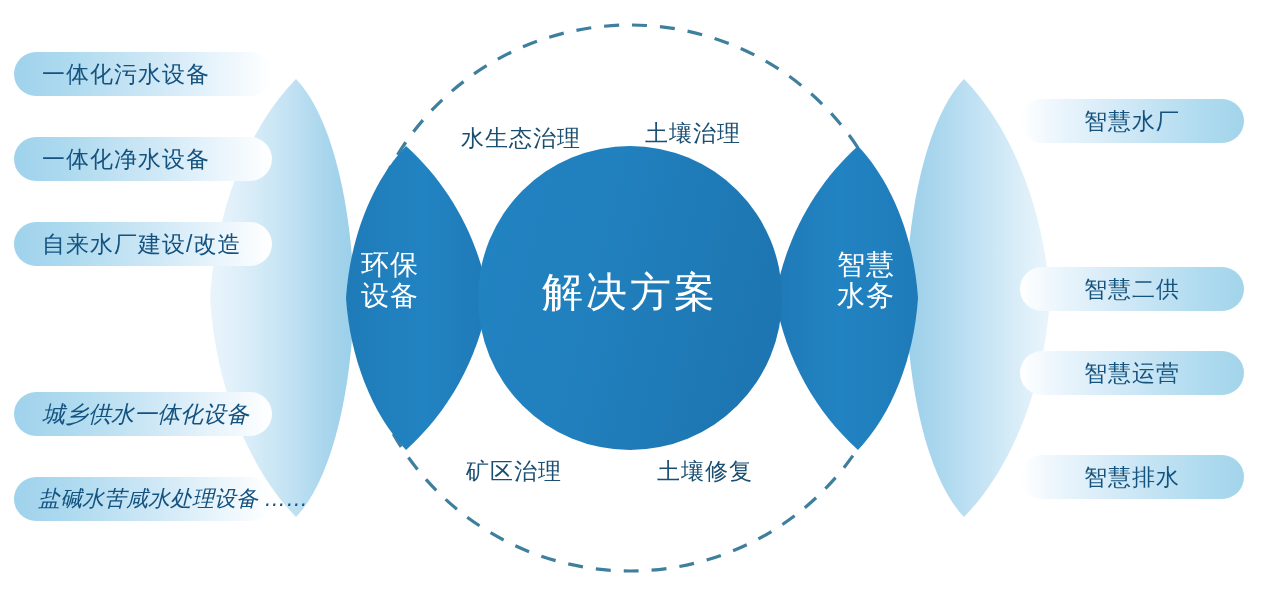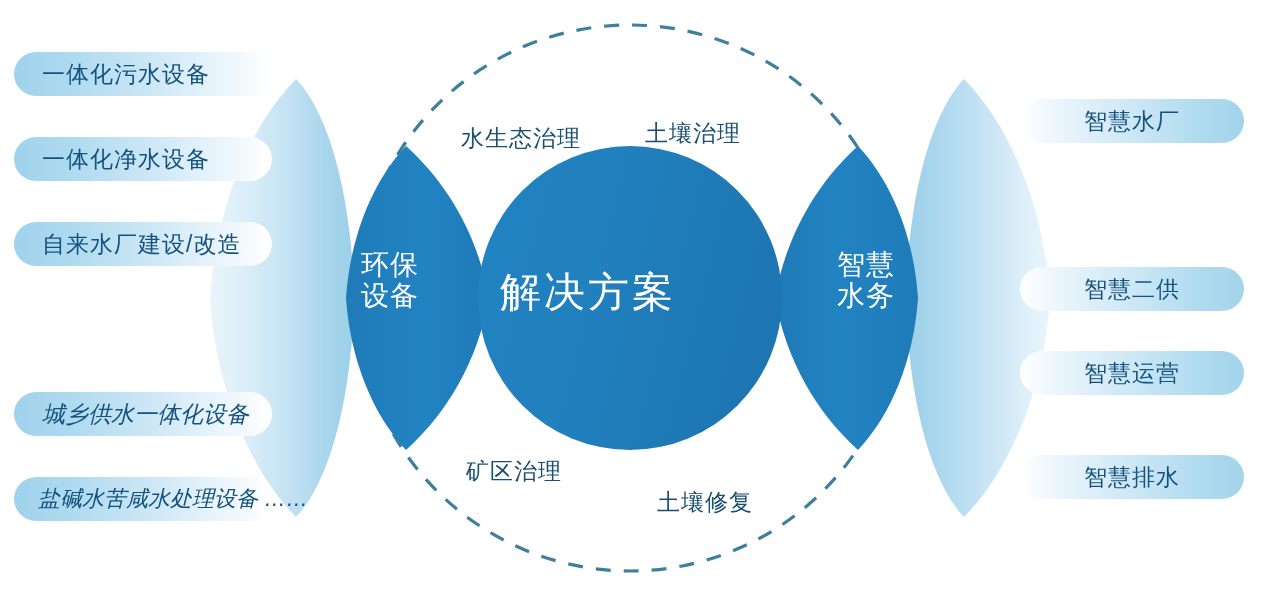--- a/index.html
+++ b/index.html
@@ -55,39 +55,40 @@
     text-align:center;
     font-weight:normal;
     letter-spacing:1px;
   }
   #label-huanbao{left:338px;top:249px;width:104px;}
   #label-zhihui{left:814px;top:249px;width:104px;}
 
   #label-center{
     position:absolute;
     left:500px;top:272px;width:260px;
+    text-align:center;
     color:#ffffff;
     font-size:41px;
     letter-spacing:3px;
     line-height:1;
   }
 
   
   .orbit-text{
     position:absolute;
     color:#1b4f72;
     font-size:23px;
     letter-spacing:1px;
     line-height:1;
     white-space:nowrap;
   }
   #orbit-tl{left:461px;top:99px;margin-top:28px;}
   #orbit-tr{left:645px;top:99px;margin-top:23px;}
   #orbit-bl{left:466px;top:460px;}
-  #orbit-br{left:657px;top:460px;margin-top:31px;}
+  #orbit-br{left:657px;top:460px;}
 </style>
 </head>
 <body>
 
 <div id="stage">
 
   <svg id="art" viewBox="0 0 1264 595" xmlns="http://www.w3.org/2000/svg">
     <defs>
 
       <linearGradient id="gLeftLight" x1="0" y1="0" x2="1" y2="0">

